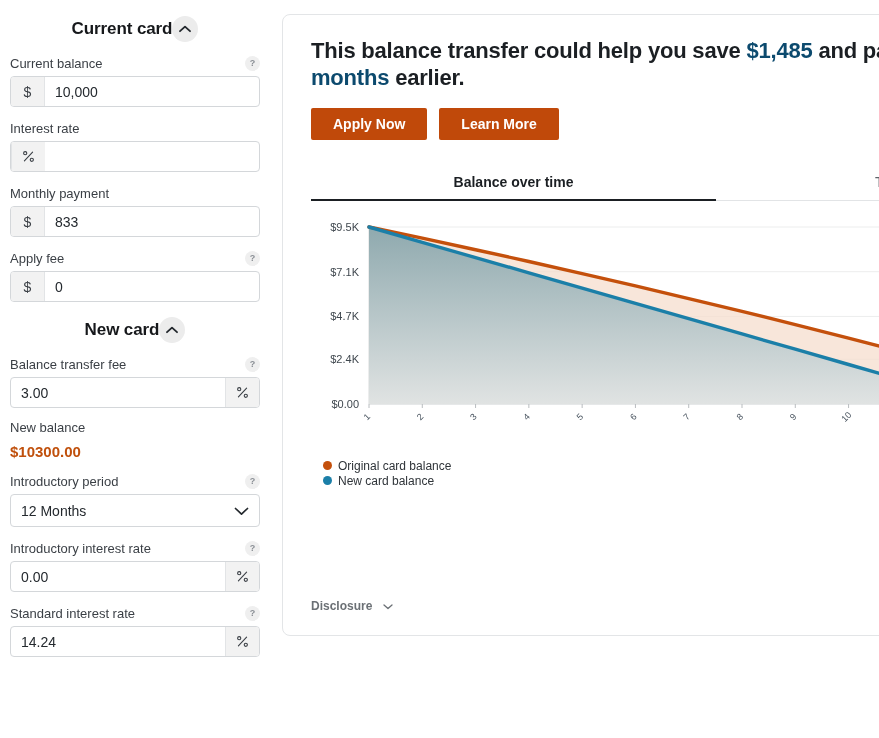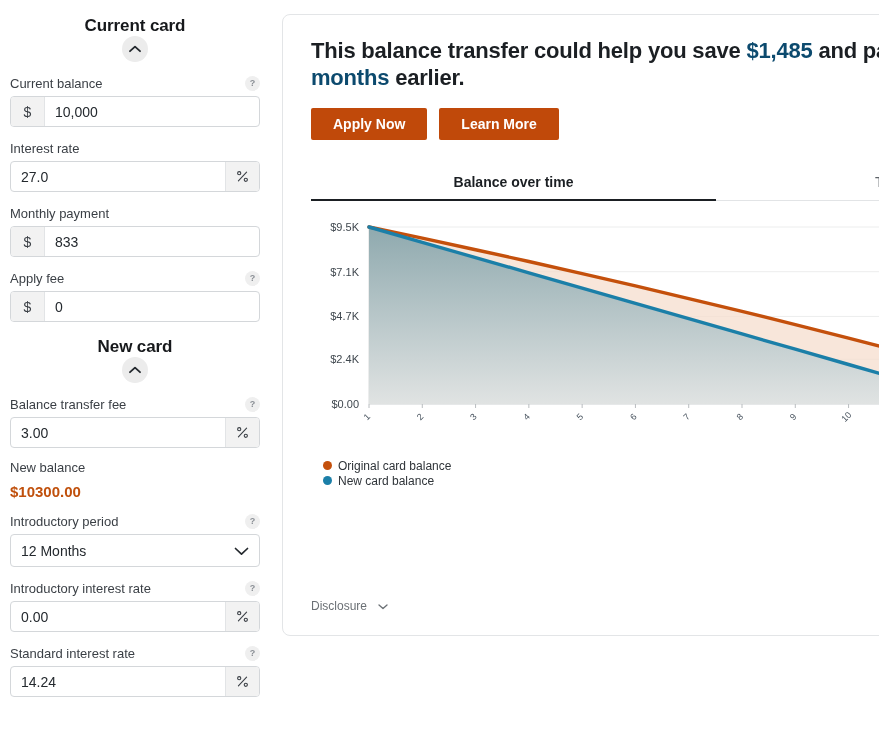--- a/index.html
+++ b/index.html
@@ -17,21 +17,20 @@
   
   .sidebar {
     width: 270px;
     padding: 16px 10px 0 10px;
     flex: 0 0 270px;
     position: relative;
   }
   .section-head {
     display: flex; align-items: center; justify-content: center;
     margin: 0 0 12px 0;
-    flex-direction: column;
   }
   .section-title {
     font-size: 17px; font-weight: bold; color: #16181b;
     letter-spacing: -0.1px;
   }
   .collapse-btn {
     width: 26px; height: 26px; border-radius: 50%;
     background: #ececec; border: none; cursor: pointer;
     display: flex; align-items: center; justify-content: center;
     padding: 0;
@@ -122,21 +121,21 @@
   .chart-area svg { display: block; }
 
   .legend { margin-top: 22px; margin-left: 12px; }
   .legend-item { display: flex; align-items: center; gap: 6px; height: 15px; }
   .legend-dot { width: 9px; height: 9px; border-radius: 50%; flex: 0 0 9px; }
   .legend-label { font-size: 12px; color: #2f3439; }
 
   .disclosure {
     position: absolute; left: 28px; bottom: 22px;
     font-size: 12px; color: #6b7075; cursor: pointer;
-    display: flex; align-items: center; gap: 11px;
+    display: flex; align-items: center; gap: 11px; font-weight: bold;
   }
   .tick-label { font-size: 9px; fill: #4a5560; font-family: "Liberation Sans", sans-serif; }
   .ylabel { font-size: 11px; fill: #3f474e; font-family: "Liberation Sans", sans-serif; }
 </style>
 </head>
 <body>
 
 <div class="app">
 
   <aside class="sidebar">
@@ -161,21 +160,20 @@
         <span class="affix left">$</span>
         <input class="text-input" type="text" value="10,000" style="">
       </div>
     </div>
 
     <div class="field">
       <div class="field-label-row">
         <span class="field-label">Interest rate</span>
       </div>
       <div class="input-wrap">
-        <input class="text-input" type="text" value="27.0" style="">
         <span class="affix right">
           <svg width="13" height="13" viewBox="0 0 13 13">
               <circle cx="3.2" cy="3.2" r="1.6" fill="none" stroke="#3a3f45" stroke-width="1.1"></circle>
               <circle cx="9.8" cy="9.8" r="1.6" fill="none" stroke="#3a3f45" stroke-width="1.1"></circle>
               <line x1="10.6" y1="2.2" x2="2.4" y2="10.8" stroke="#3a3f45" stroke-width="1.1" stroke-linecap="round"></line>
             </svg>
         </span>
       </div>
     </div>
 

